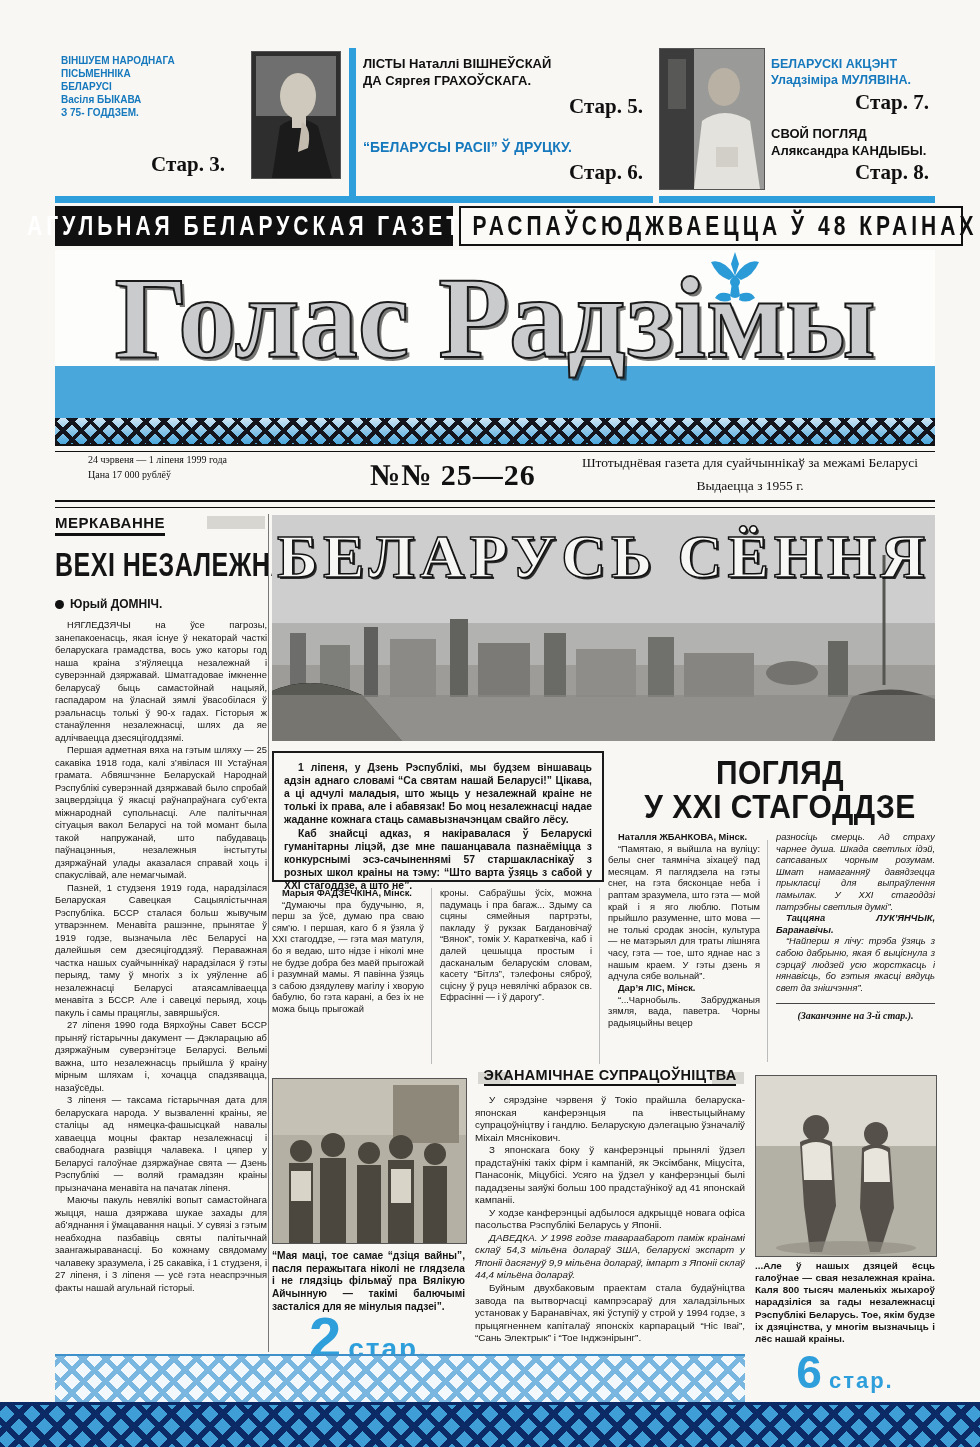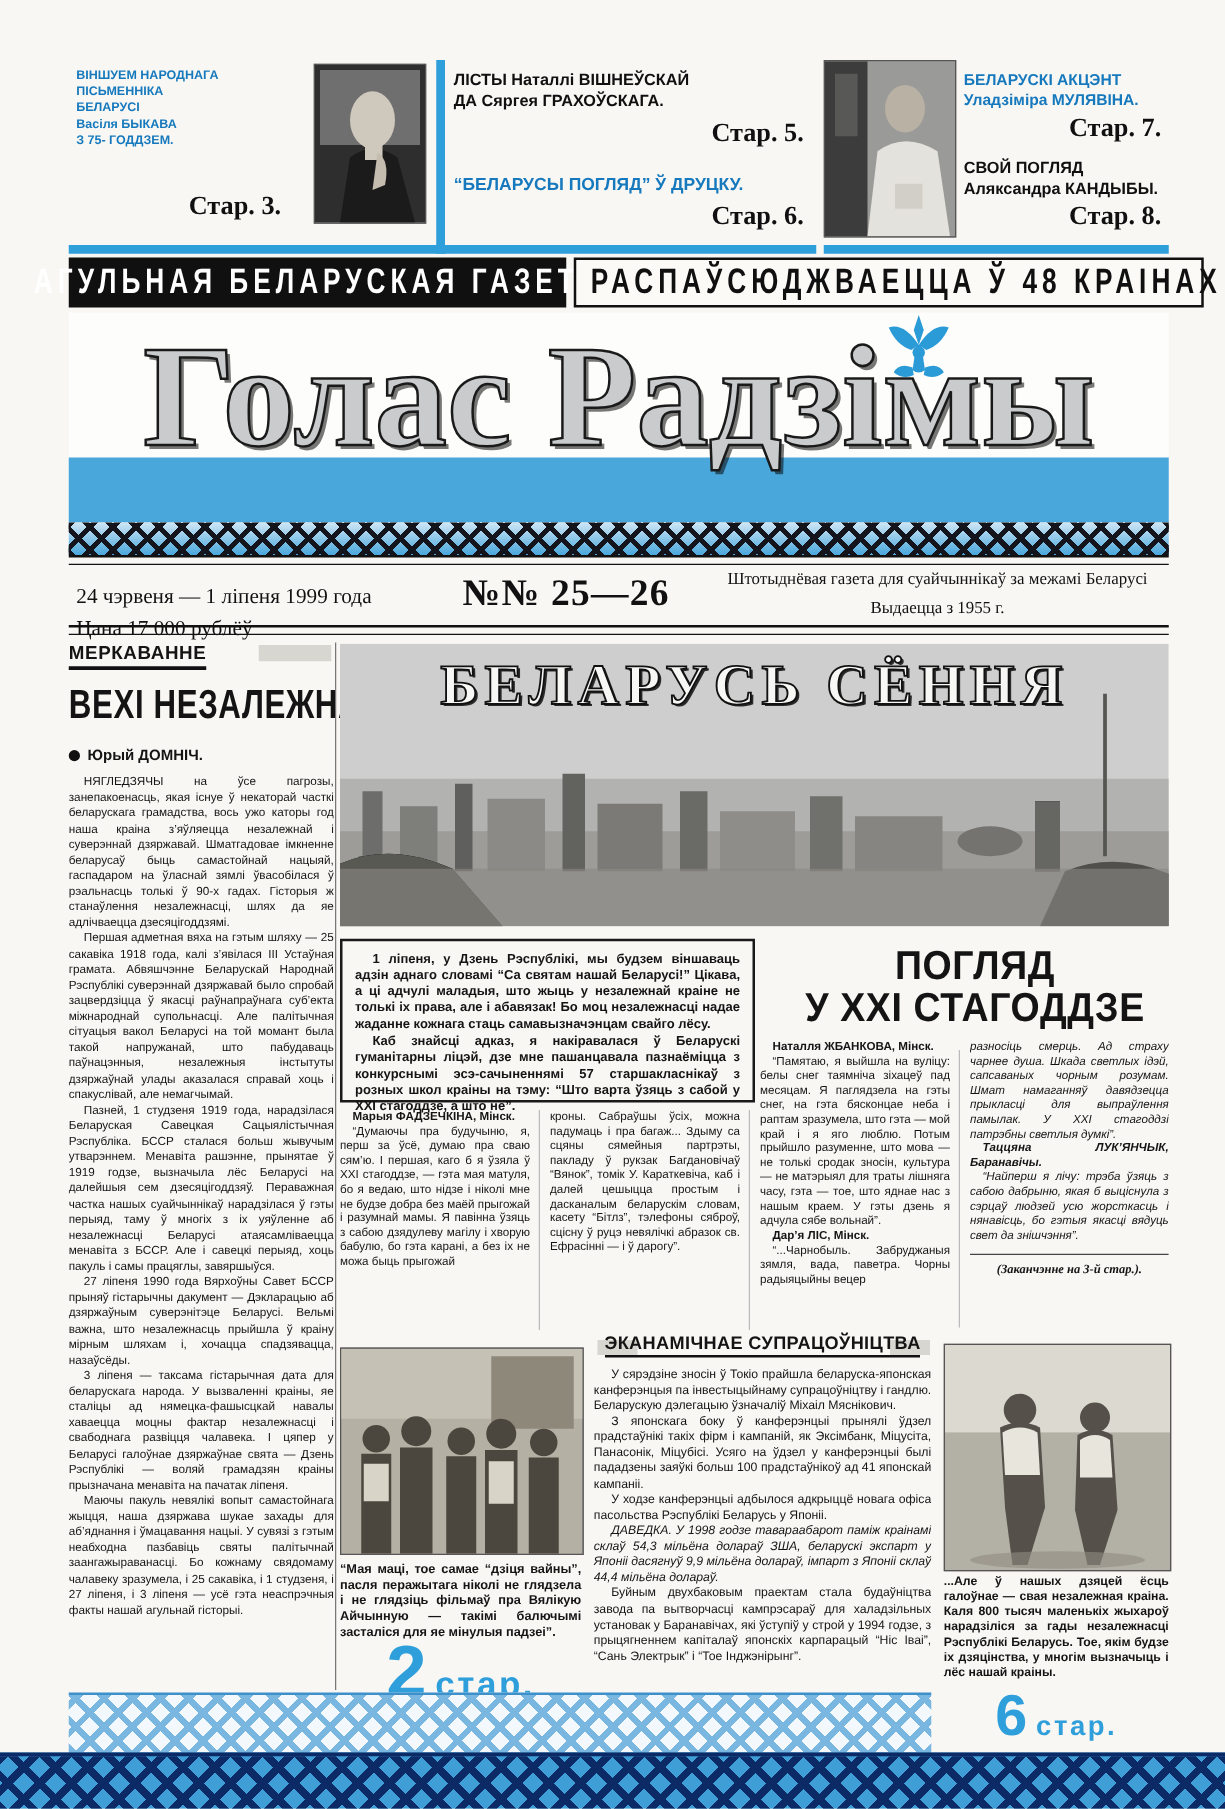--- a/index.html
+++ b/index.html
@@ -40,21 +40,21 @@
   .op-headline{font-weight:800;font-size:25px;letter-spacing:.5px;transform:scaleY(1.3);
                transform-origin:left top;white-space:nowrap;}
   .op-author{font-weight:bold;font-size:12px;display:flex;align-items:center;gap:6px;}
   .dot{width:9px;height:9px;border-radius:50%;background:#111;display:inline-block;}
   .bodytext{font-size:9.4px;line-height:1.33;}
   .bodytext p{margin:0;text-indent:12px;}
   .vrule{border-left:1px solid #777;width:0;}
   .colrule{border-left:1px solid #bbb;width:0;}
   
   .today-title{left:0;top:6px;width:100%;text-align:center;font-family:"Liberation Serif",serif;
-      font-weight:bold;font-size:46px;letter-spacing:5px;color:#f7f7f5;white-space:nowrap;
+      font-weight:bold;font-size:62px;letter-spacing:5px;color:#f7f7f5;white-space:nowrap;
       -webkit-text-stroke:1.5px #111;text-shadow:2px 2px 0 rgba(0,0,0,.8);}
   .introbox{border:2px solid #1a1a1a;background:#f8f7f4;padding:8px 10px;
             font-weight:bold;font-size:10.4px;line-height:1.26;}
   .introbox p{margin:0;text-indent:14px;}
   .big-headline{font-weight:800;font-size:30px;line-height:1.14;text-align:center;
                 letter-spacing:.5px;transform:scaleY(1.08);transform-origin:center top;}
   .newscol{font-size:9.3px;line-height:1.25;overflow:hidden;}
   .newscol p{margin:0;text-indent:10px;}
   .colauthor{font-weight:bold;text-indent:10px;margin:0;}
   .contnote{font-family:"Liberation Serif",serif;font-weight:bold;font-size:10px;text-align:center;
@@ -100,21 +100,21 @@
       <path d="M20 126 L28 74 Q46 60 66 74 L80 126 Z" fill="#1b1b1b"></path>
       <rect x="40" y="62" width="14" height="14" fill="#cfc8bc"></rect>
       <path d="M50 70 q10 6 6 26 l-10 4 z" fill="#c4bcae"></path>
     </svg>
   </div>
 
   <div class="teaser t-accent-b" style="left:355px;width:298px;">
     <div class="abs t-black pre" style="left:8px;top:8px;width:282px;">ЛІСТЫ Наталлі ВІШНЕЎСКАЙ
 ДА Сяргея ГРАХОЎСКАГА.</div>
     <div class="abs pageref" style="right:10px;top:46px;">Стар. 5.</div>
-    <div class="abs t-blue" style="left:8px;top:90px;width:282px;font-size:14px;">“БЕЛАРУСЫ ПОГЛЯД” Ў ДРУЦКУ.</div>
+    <div class="abs t-blue" style="left:8px;top:90px;width:282px;font-size:14px;">“БЕЛАРУСЫ РАСІІ” Ў ДРУЦКУ.</div>
     <div class="abs pageref" style="right:10px;top:112px;">Стар. 6.</div>
   </div>
 
   <div class="teaser t-accent-b" style="left:659px;width:276px;">
     <svg class="abs photo-frame" style="left:0;top:0;" width="104" height="140" viewBox="0 0 104 140">
       <rect width="104" height="140" fill="#9a9a98"></rect>
       <rect x="0" y="0" width="34" height="140" fill="#3c3c3c"></rect>
       <rect x="8" y="10" width="18" height="50" fill="#585856"></rect>
       <ellipse cx="64" cy="38" rx="16" ry="19" fill="#b9b1a4"></ellipse>
       <path d="M34 140 L42 72 Q64 56 90 72 L100 140 Z" fill="#e4e2dc"></path>
@@ -146,21 +146,21 @@
         <path d="M30 26 h4 l3 20 q-5 4 -10 0 Z"></path>
         <path d="M27 44 Q16 40 12 48 Q20 54 28 50 Z"></path>
         <path d="M37 44 Q48 40 52 48 Q44 54 36 50 Z"></path>
         <circle cx="32" cy="32" r="5"></circle>
       </g>
     </svg>
   </div>
   <div class="abs ornament-top"></div>
   <div class="abs dblrule" style="top:444px;"></div>
 
-  <div class="abs issue" style="left:61px;top:452px;width:280px;font-size:17px;line-height:1.5;margin-top:12px;">
+  <div class="abs issue" style="left:88px;top:452px;width:280px;font-size:10px;line-height:1.5;">
     <div>24 чэрвеня — 1 ліпеня 1999 года</div>
     <div>Цана 17 000 рублёў</div>
   </div>
   <div class="abs issue issue-num" style="left:370px;top:458px;width:210px;text-align:left;">№№ 25—26</div>
   <div class="abs issue" style="left:575px;top:452px;width:350px;font-size:13.5px;text-align:center;line-height:1.7;">
     <div>Штотыднёвая газета для суайчыннікаў за межамі Беларусі</div>
     <div>Выдаецца з 1955 г.</div>
   </div>
   <div class="abs dblrule" style="top:500px;"></div>
 
@@ -244,21 +244,21 @@
     <p>“Найперш я лічу: трэба ўзяць з сабою дабрыню, якая б выціснула з сэрцаў людзей усю жорсткасць і нянавісць, бо гэтыя якасці вядуць свет да знішчэння”.</p>
     <div class="contnote">(Заканчэнне на 3-й стар.).</div>
   </div>
 
   <span class="abs decor-block" style="left:478px;top:1072px;width:32px;height:12px;"></span>
   <span class="abs decor-block" style="left:712px;top:1072px;width:32px;height:12px;"></span>
   <div class="abs" style="left:455px;top:1066px;width:310px;text-align:center;">
     <span class="eco-header">ЭКАНАМІЧНАЕ СУПРАЦОЎНІЦТВА</span>
   </div>
   <div class="abs eco-body jus" style="left:475px;top:1094px;width:270px;height:254px;">
-    <p>У сярэдзіне зносін ў Токіо прайшла беларуска-японская канферэнцыя па інвестыцыйнаму супрацоўніцтву і гандлю. Беларускую дэлегацыю ўзначаліў Міхаіл Мяснікович.</p>
+    <p>У сярэдзіне чэрвеня ў Токіо прайшла беларуска-японская канферэнцыя па інвестыцыйнаму супрацоўніцтву і гандлю. Беларускую дэлегацыю ўзначаліў Міхаіл Мяснікович.</p>
     <p>З японскага боку ў канферэнцыі прынялі ўдзел прадстаўнікі такіх фірм і кампаній, як Эксімбанк, Міцусіта, Панасонік, Міцубісі. Усяго на ўдзел у канферэнцыі былі пададзены заяўкі больш 100 прадстаўнікоў ад 41 японскай кампаніі.</p>
     <p>У ходзе канферэнцыі адбылося адкрыццё новага офіса пасольства Рэспублікі Беларусь у Японіі.</p>
     <p class="eco-note">ДАВЕДКА. У 1998 годзе тавараабарот паміж краінамі склаў 54,3 мільёна долараў ЗША, беларускі экспарт у Японіі дасягнуў 9,9 мільёна долараў, імпарт з Японіі склаў 44,4 мільёна долараў.</p>
     <p>Буйным двухбаковым праектам стала будаўніцтва завода па вытворчасці кампрэсараў для халадзільных установак у Баранавічах, які ўступіў у строй у 1994 годзе, з прыцягненнем капіталаў японскіх карпарацый “Ніс Іваі”, “Сань Электрык” і “Тое Інджэнірынг”.</p>
   </div>
 
   <svg class="abs photo-frame" style="left:272px;top:1078px;" width="193" height="164" viewBox="0 0 193 164">
     <rect width="193" height="164" fill="#b5b0a4"></rect>
     <rect y="0" width="193" height="56" fill="#c6c1b5"></rect>
     <rect x="120" y="6" width="66" height="58" fill="#8e887b"></rect>

